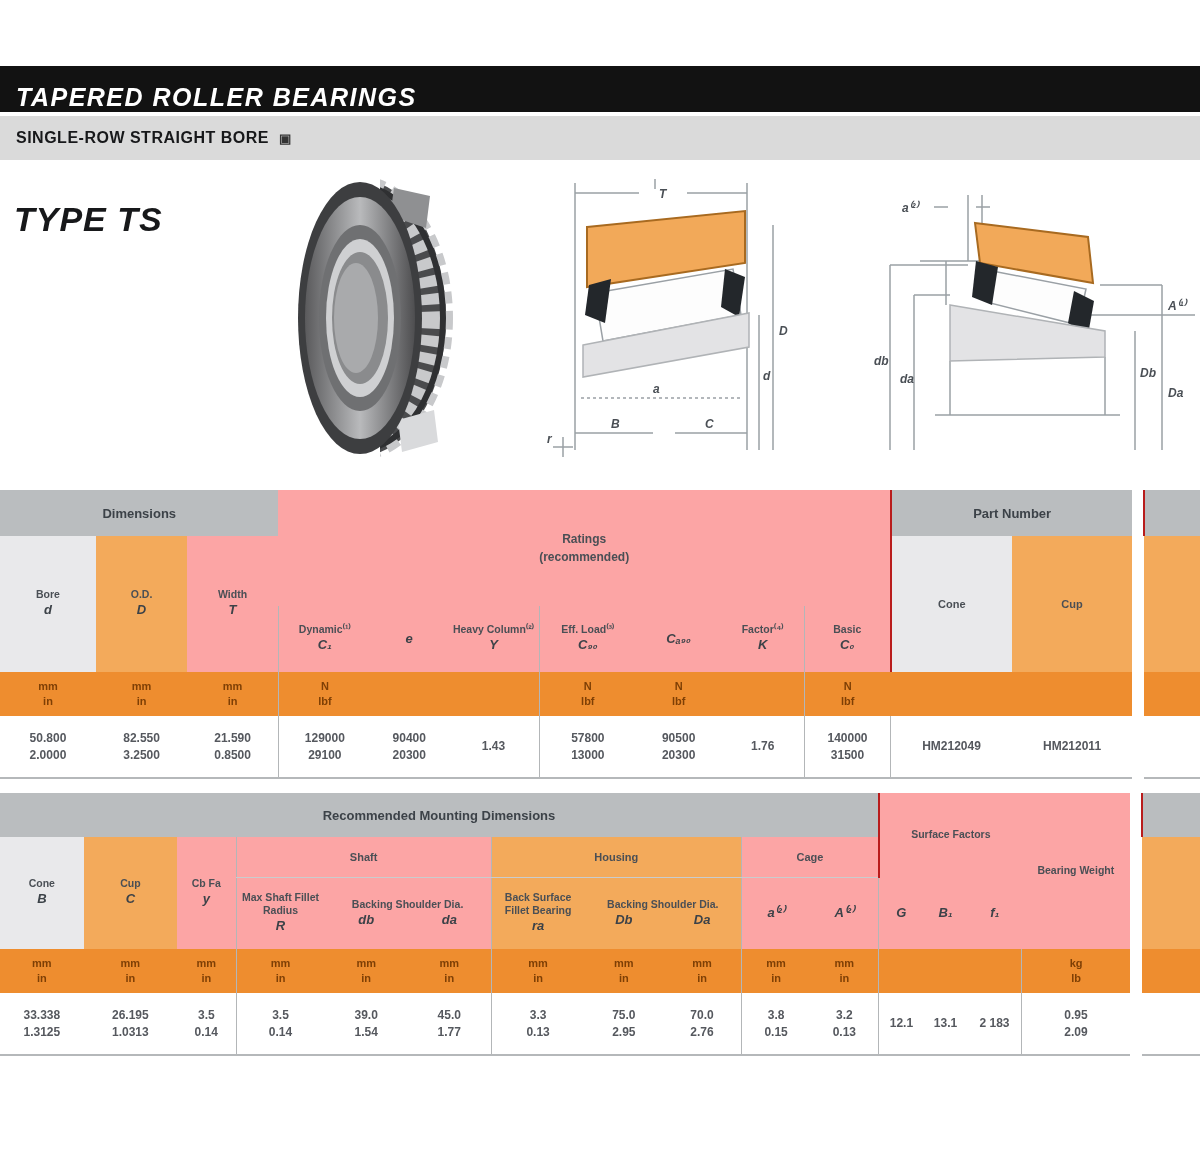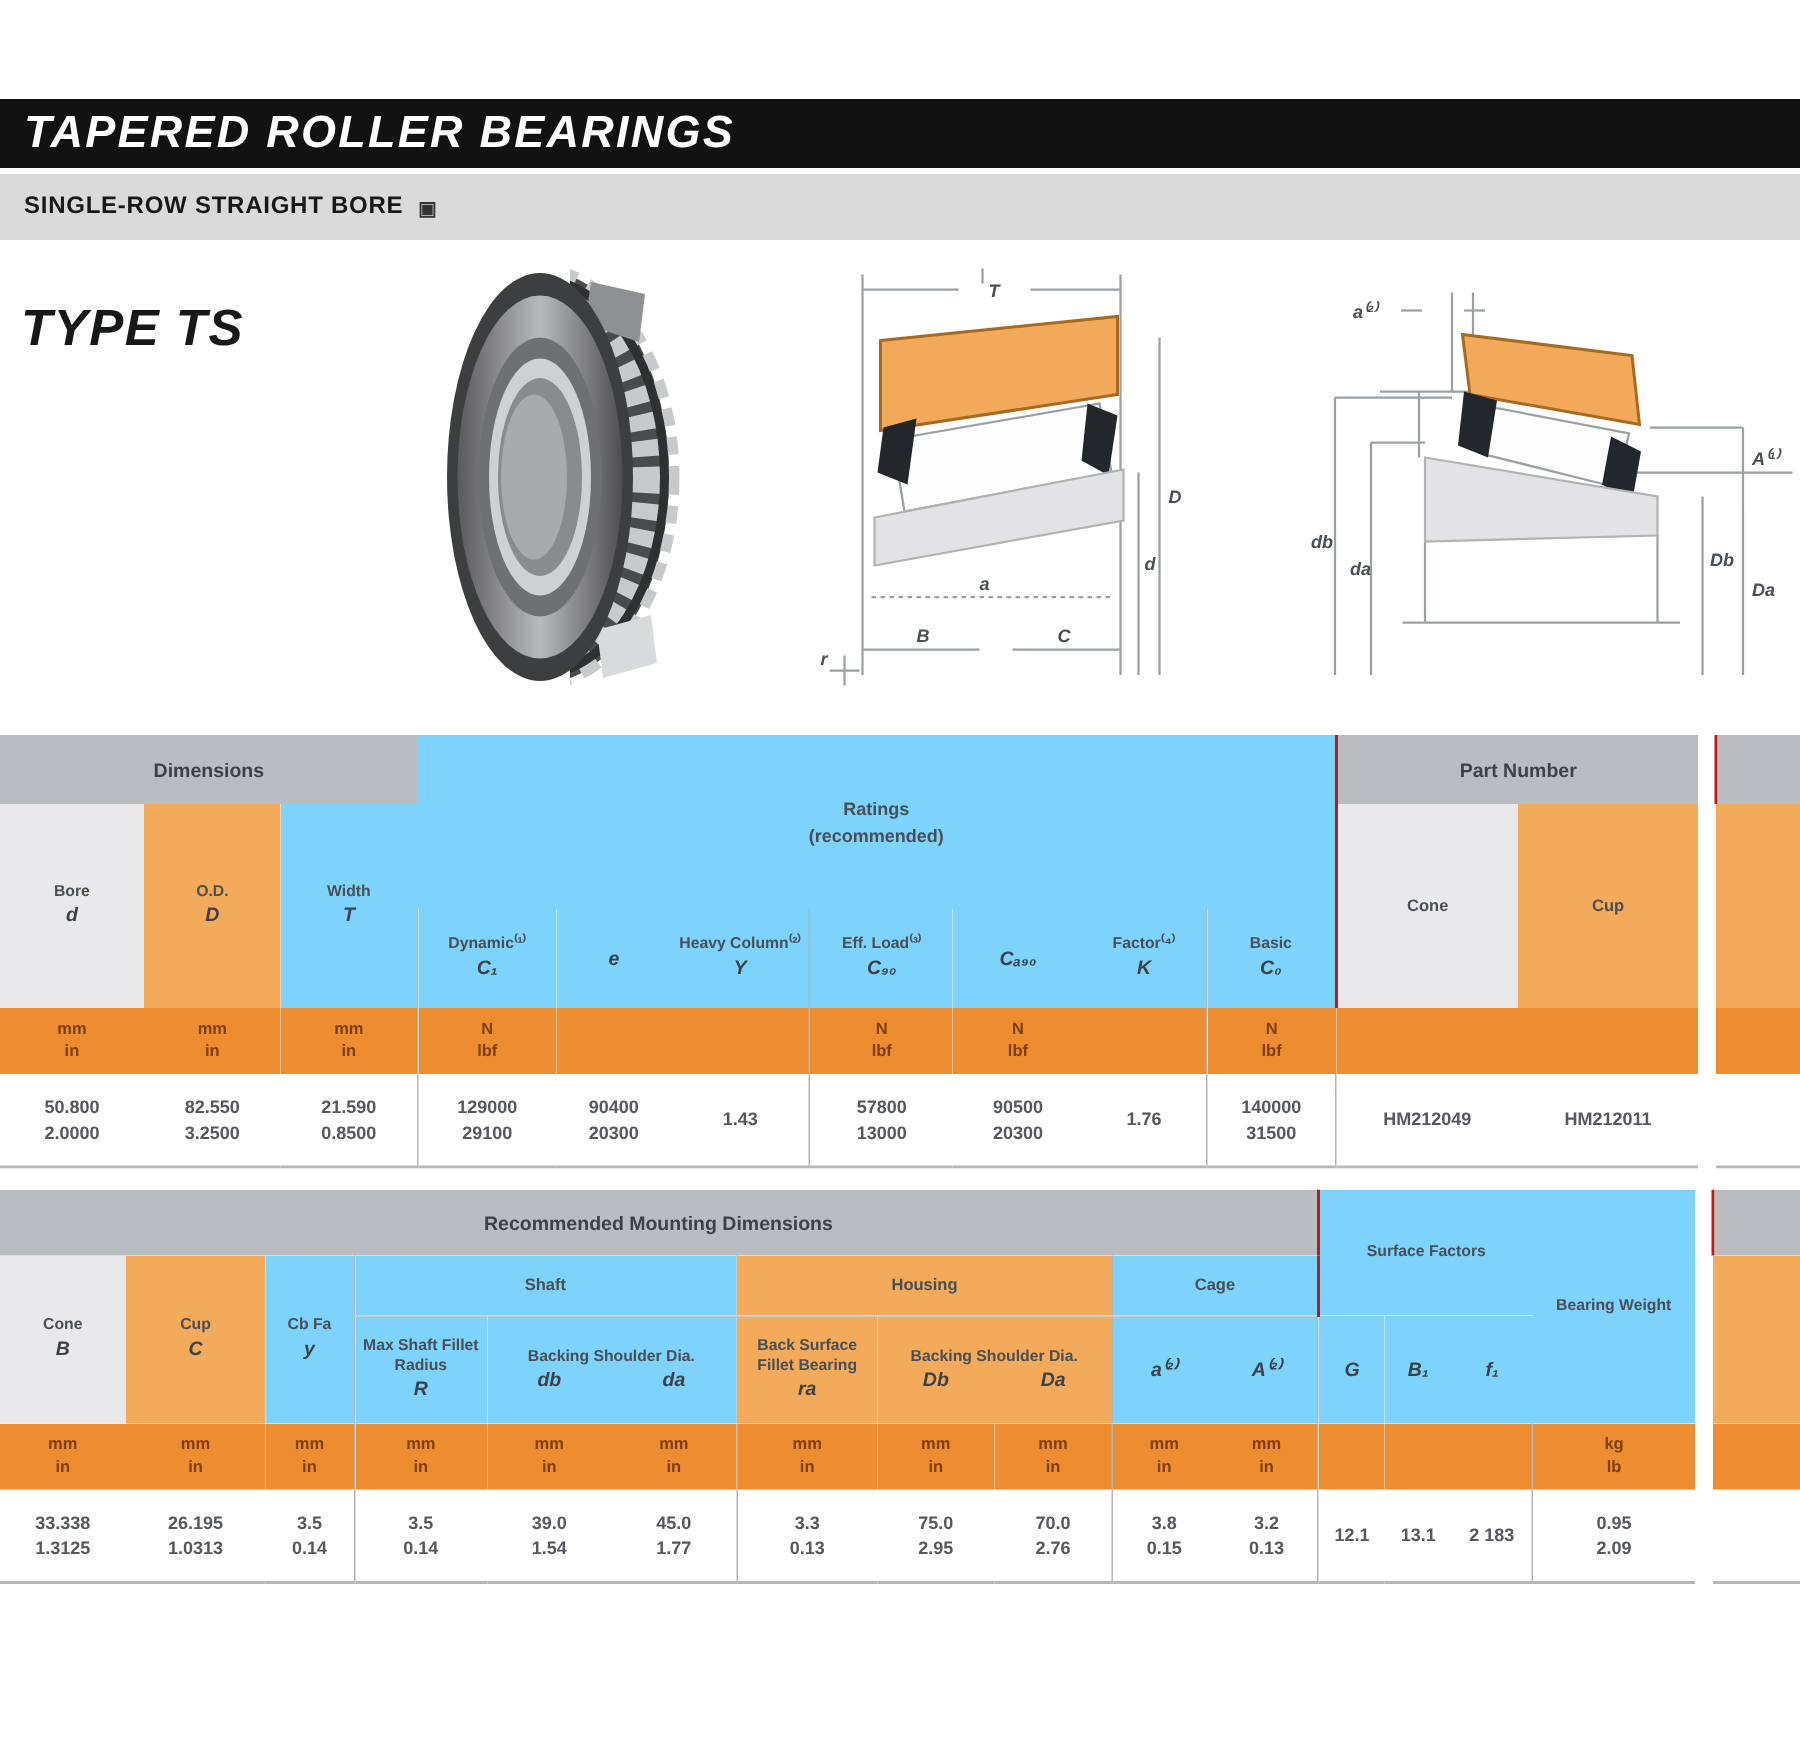--- a/index.html
+++ b/index.html
@@ -2,42 +2,42 @@
 <html><head>
 <meta charset="utf-8">
 <style>
   html,body{margin:0;padding:0;background:#ffffff;}
   body{width:1200px;font-family:"Liberation Sans",sans-serif;-webkit-font-smoothing:antialiased;}
 
   .page{width:1200px;height:1165px;overflow:hidden;position:relative;background:#fff;}
 
   
   .topspace{height:66px;}
-  .bar-black{height:46px;background:#121212;color:#ffffff;display:flex;align-items:center;
-    padding-left:16px;font-weight:bold;font-style:italic;font-size:30px;letter-spacing:1.5px;}
+  .bar-black{height:46px;background:#121212;color:#ffffff;display:flex;align-items:flex-end;
+    padding-left:16px;font-weight:bold;font-style:italic;font-size:25px;letter-spacing:1.5px;}
   .bar-gray{height:44px;background:#dadada;color:#17181a;display:flex;align-items:center;gap:10px;
     padding-left:16px;font-weight:bold;font-size:16px;border-top:4px solid #ffffff;letter-spacing:.5px;}
   .sub-icon{font-size:13px;color:#333;}
 
   
   .figures{position:relative;height:330px;}
   .type-heading{position:absolute;left:14px;top:40px;margin:0;font-size:34px;font-style:italic;
     font-weight:bold;color:#17181a;letter-spacing:1px;}
   .fig{position:absolute;}
   .dimtext{font-style:italic;font-weight:bold;font-size:12px;fill:#4a4f55;}
 
   
   .tblwrap{width:1200px;overflow:hidden;}
   table{border-collapse:collapse;table-layout:fixed;}
   th,td{padding:0;margin:0;text-align:center;vertical-align:middle;overflow:hidden;font-weight:normal;}
   .band{background:#babdbf;color:#3c4248;font-size:13px;font-weight:bold;}
   .wgap{border-left:2px solid #b91c1c;}
   .colgray{background:#e9e9eb;}
   .colorange{background:#f3aa5b;}
-  .white{background:#7dd3fc;}
+  .white{background:#fca5a5;}
   .sub{font-size:10.5px;font-weight:bold;color:#4a4f55;line-height:1.25;}
   .sym{font-style:italic;font-size:13px;font-weight:bold;color:#3c4248;line-height:1.4;}
   .symrow{display:flex;justify-content:space-around;}
   .grouptitle{font-size:11px;font-weight:bold;color:#4a4f55;border-bottom:1px solid #c9ccce;}
   .uband{background:#ee8d2f;color:#7e3f05;font-weight:bold;font-size:11px;line-height:1.35;margin-top:44px;}
   .data{background:#ffffff;font-size:12px;font-weight:bold;color:#55585e;line-height:1.35;}
   .two span{display:block;}
   .gb{border-left:1px solid #b3b6b8;}
   .gapcol{background:#ffffff;border:none;}
   .tbot td{border-bottom:2px solid #b5b8ba;}

